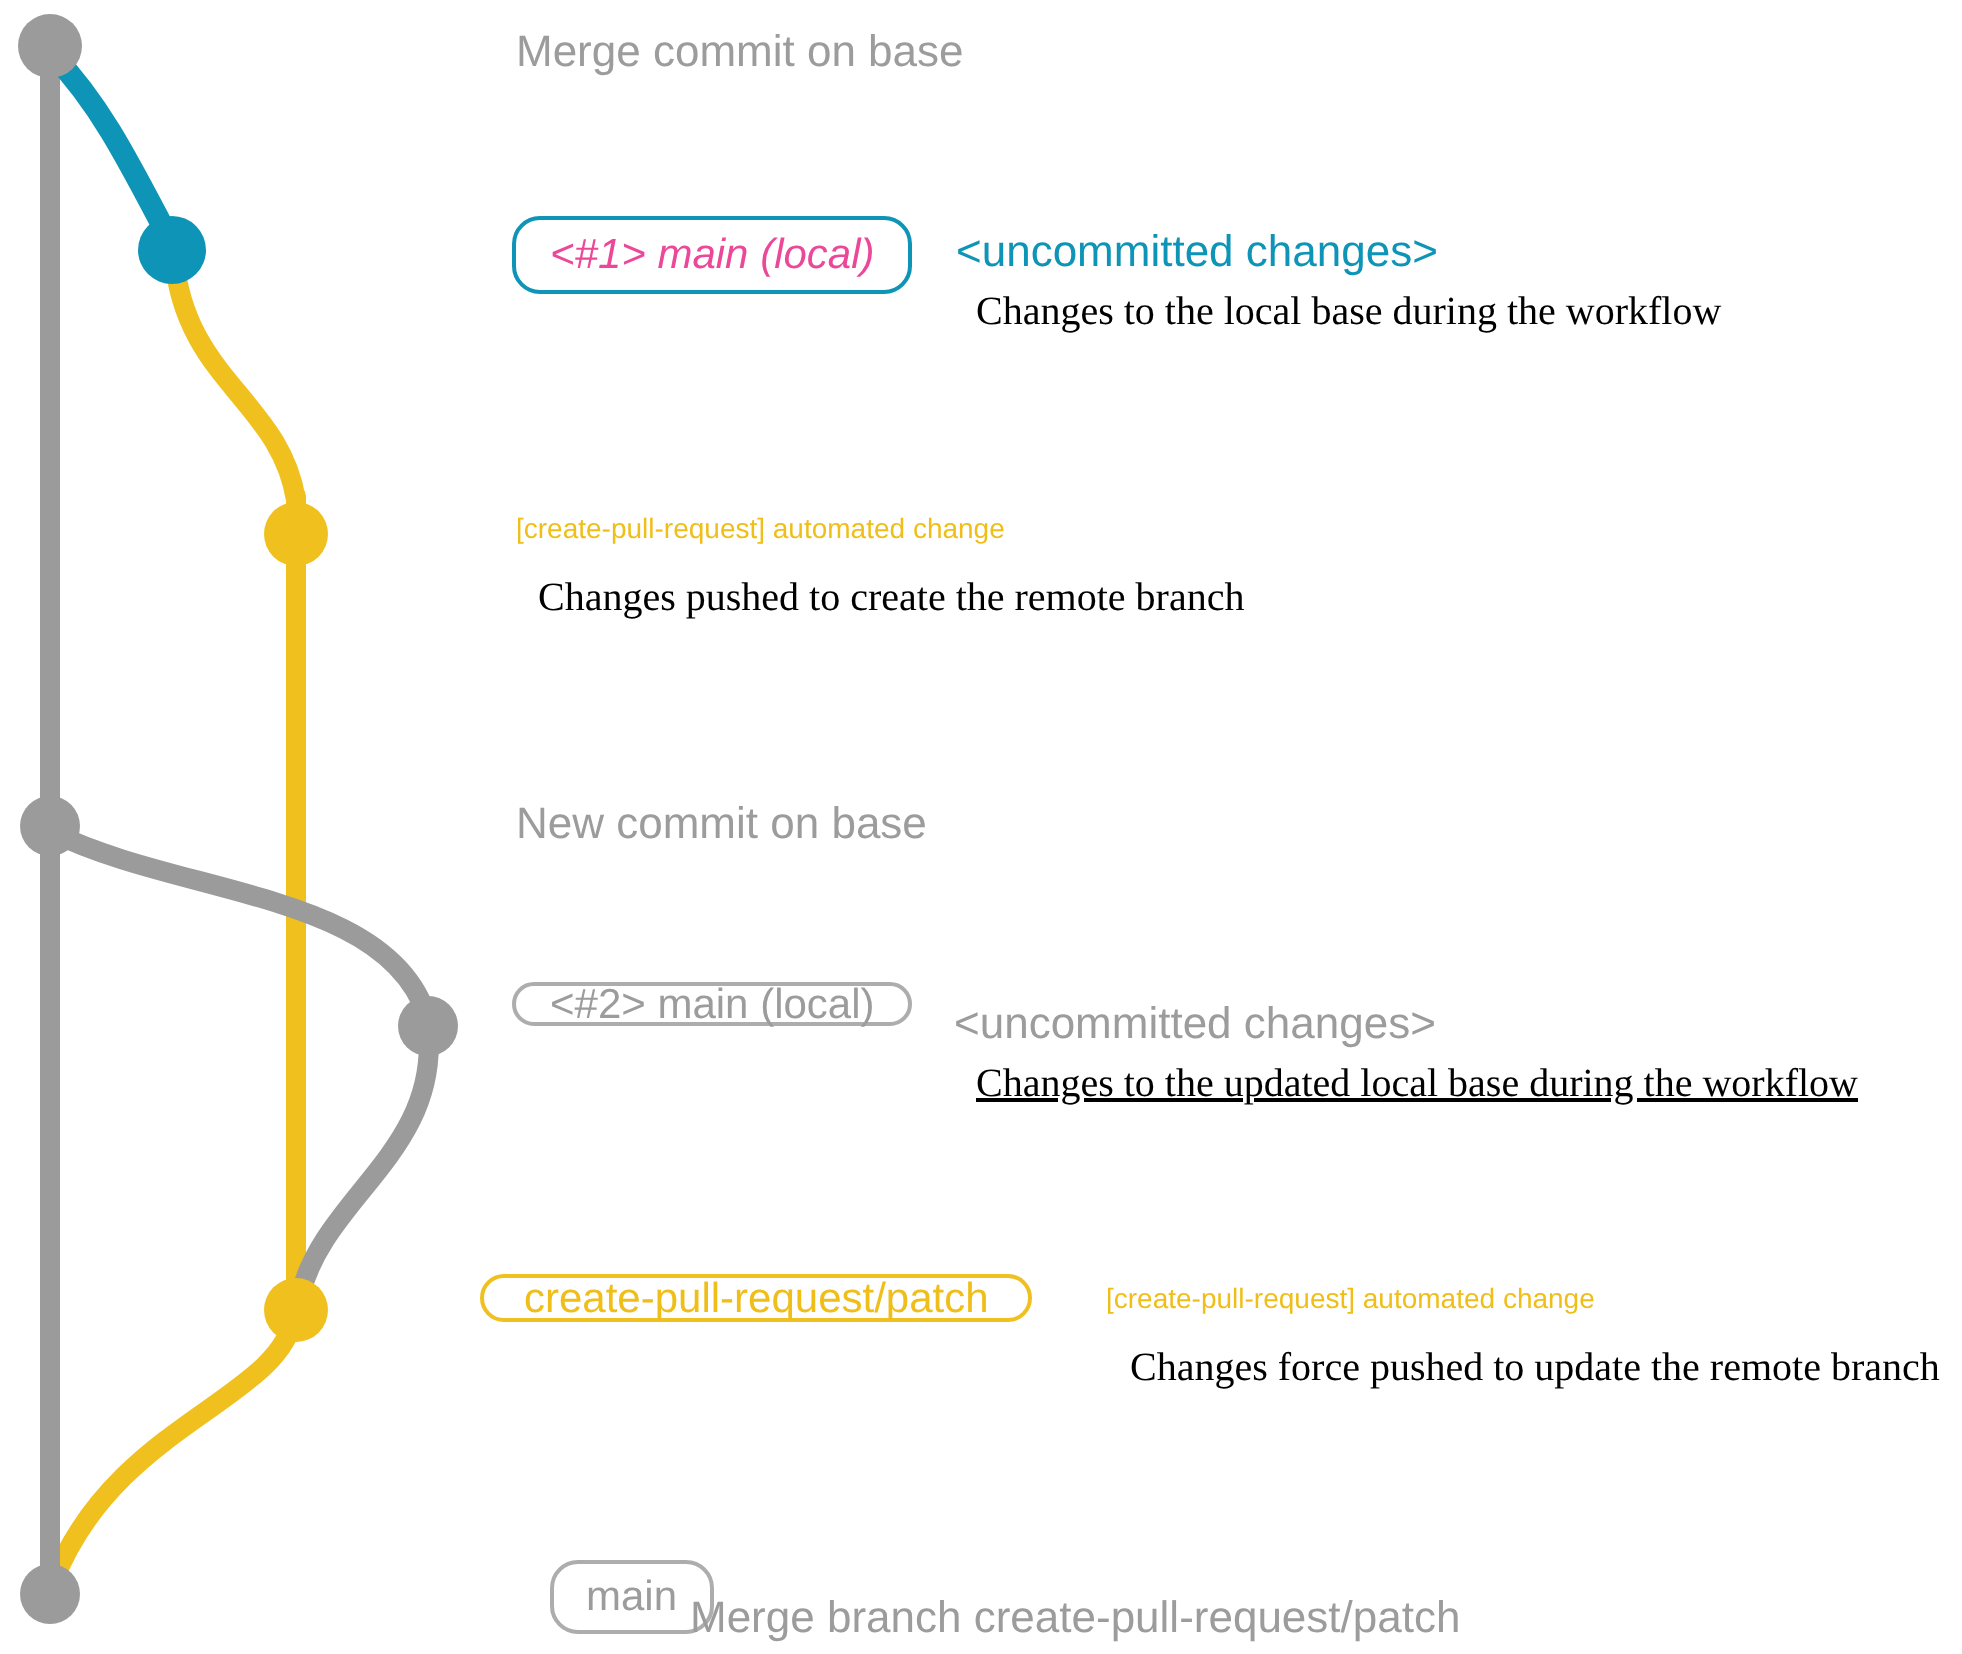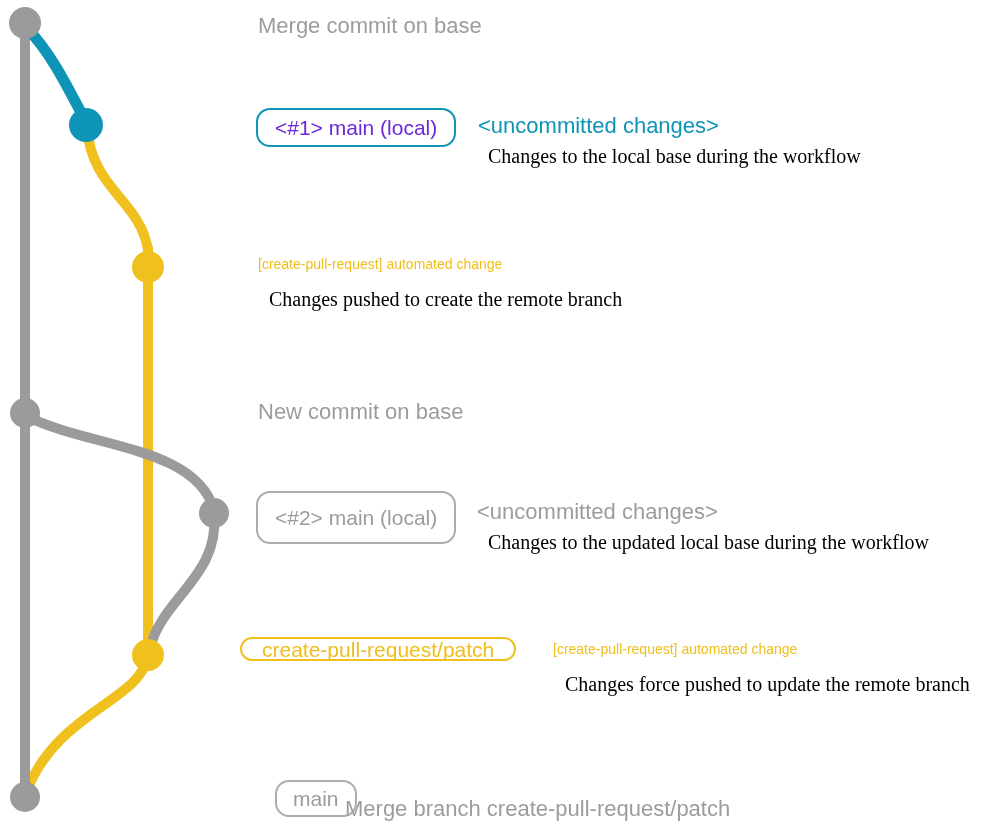--- a/index.html
+++ b/index.html
@@ -34,21 +34,21 @@
     align-items: center;
     justify-content: center;
     box-sizing: border-box;
     border: 2.5px solid;
     border-radius: 14px;
     font-size: 21px;
     line-height: 1;
     white-space: nowrap;
     background: #ffffff;
   }
-  .badge-teal   { border-color: #0E94B6; color: #6d28d9; }
+  .badge-teal   { border-color: #0E94B6; color: #ec4899; font-style: italic; }
   .badge-gray   { border-color: #ADADAD; color: #9C9C9C; }
   .badge-yellow { border-color: #F0C020; color: #F0BE18; }
 </style>
 </head>
 <body>
 
 <svg id="graph-svg" width="981" height="827" viewBox="0 0 981 827" fill="none" xmlns="http://www.w3.org/2000/svg">
 
   <path d="M 87 128 C 92 190 140 200 148 250" stroke-width="10" stroke-linecap="round" stroke="#F0C11E"></path>
   <path d="M 148 248 L 148 655" stroke-width="10" stroke-linecap="round" stroke="#F0C11E"></path>
@@ -74,22 +74,22 @@
 
 <div class="badge badge-teal" style="left:256px; top:108px; height:39px; padding:0 17px;">&lt;#1&gt; main (local)</div>
 <div class="abs label-teal" style="left:478px; top:113px;">&lt;uncommitted changes&gt;</div>
 <div class="abs desc" style="left:488px; top:145px;">Changes to the local base during the workflow</div>
 
 <div class="abs label-yellow" style="left:258px; top:256px;">[create-pull-request] automated change</div>
 <div class="abs desc" style="left:269px; top:288px;text-align:center;">Changes pushed to create the remote branch</div>
 
 <div class="abs label-gray" style="left:258px; top:399px;">New commit on base</div>
 
-<div class="badge badge-gray" style="left:256px; top:491px; height:53px; padding:0 17px;">&lt;#2&gt; main (local)</div>
+<div class="badge badge-gray" style="left:256px; top:491px; height:22px; padding:0 17px;">&lt;#2&gt; main (local)</div>
 <div class="abs label-gray" style="left:477px; top:499px;">&lt;uncommitted changes&gt;</div>
-<div class="abs desc" style="left:488px; top:531px;">Changes to the updated local base during the workflow</div>
+<div class="abs desc" style="left:488px; top:531px;text-decoration:underline;">Changes to the updated local base during the workflow</div>
 
 <div class="badge badge-yellow" style="left:240px; top:637px; height:24px; padding:0 20px;">create-pull-request/patch</div>
 <div class="abs label-yellow" style="left:553px; top:641px;">[create-pull-request] automated change</div>
 <div class="abs desc" style="left:565px; top:673px;">Changes force pushed to update the remote branch</div>
 
 <div class="badge badge-gray" style="left:255px; top:780px; height:37px; padding:0 16px;margin-left:20px;">main</div>
 <div class="abs label-gray" style="left:345px; top:796px;">Merge branch create-pull-request/patch</div>
 
 </body></html>

